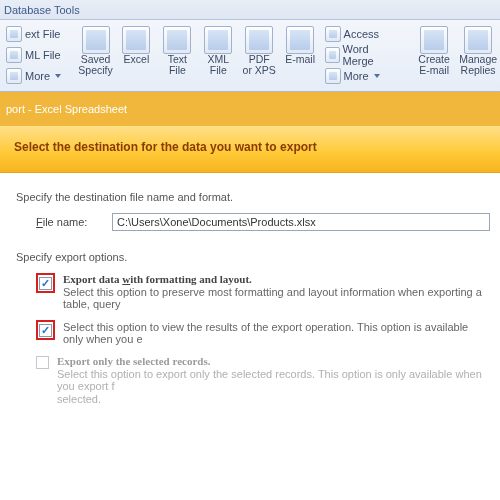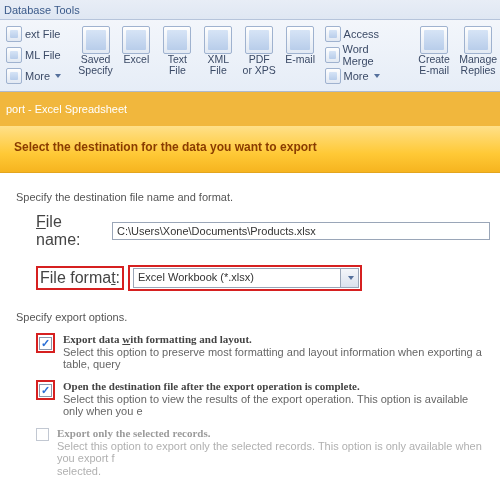--- a/index.html
+++ b/index.html
@@ -122,21 +122,21 @@
   }
   .section-lbl {
     font-size: 11px;
     color: #555;
     margin: 6px 0 10px 0;
   }
   .row { display: flex; align-items: center; margin: 4px 0; }
   .field-lbl {
     width: 76px;
     text-align: left;
-    font-size: 16px;
+    font-size: 11px;
     color: #444;
     padding-right: 6px;
   }
   .field-lbl .ul { text-decoration: underline; }
   .txt {
     flex: 1;
     border: 1px solid #9aa6b8;
     background: #fff;
     height: 18px;
     font-size: 11px;
@@ -292,52 +292,38 @@
 </div>
 
 <div class="wiz-body">
   <div class="section-lbl">Specify the destination file name and format.</div>
 
   <div class="row" style="margin-left:20px;">
     <div class="field-lbl"><span class="ul">F</span><span>ile name:</span></div>
     <input class="txt" value="C:\Users\Xone\Documents\Products.xlsx" style="">
   </div>
 
-  <div class="format-row" style="margin-left:20px;">
-    <span class="redbox">
-      <span class="field-lbl" style="width:auto; padding:2px 1px;"><span>File forma</span><span class="ul">t</span>:</span>
-    </span>
-    <span class="redbox" style="margin-left:4px;">
-      <div class="combo">
-        <div class="combo-text">Excel Workbook (*.xlsx)</div>
-        <div class="combo-btn">
-            <span class="caret"></span>
-          </div>
-      </div>
-    </span>
-  </div>
 
   <div class="section-lbl opts">Specify export options.</div>
 
   <div class="opt">
     <span class="red-chk">
         <span class="chk checked"></span>
       </span>
     <div>
       <div class="opt-title"><span>Export data </span><span style="text-decoration:underline">w</span><span>ith formatting and layout.</span></div>
       <div class="opt-desc">Select this option to preserve most formatting and layout information when exporting a table, query</div>
     </div>
   </div>
 
   <div class="opt">
     <span class="red-chk">
         <span class="chk checked"></span>
       </span>
     <div>
-      <div class="opt-title">Open the destination file after the export operation is complete.</div>
       <div class="opt-desc">Select this option to view the results of the export operation. This option is available only when you e</div>
     </div>
   </div>
 
   <div class="opt disabled">
     <span class="chk"></span>
     <div>
       <div class="opt-title">Export only the selected records.</div>
       <div class="opt-desc">Select this option to export only the selected records. This option is only available when you export f</div>
       <div class="opt-desc">selected.</div>

